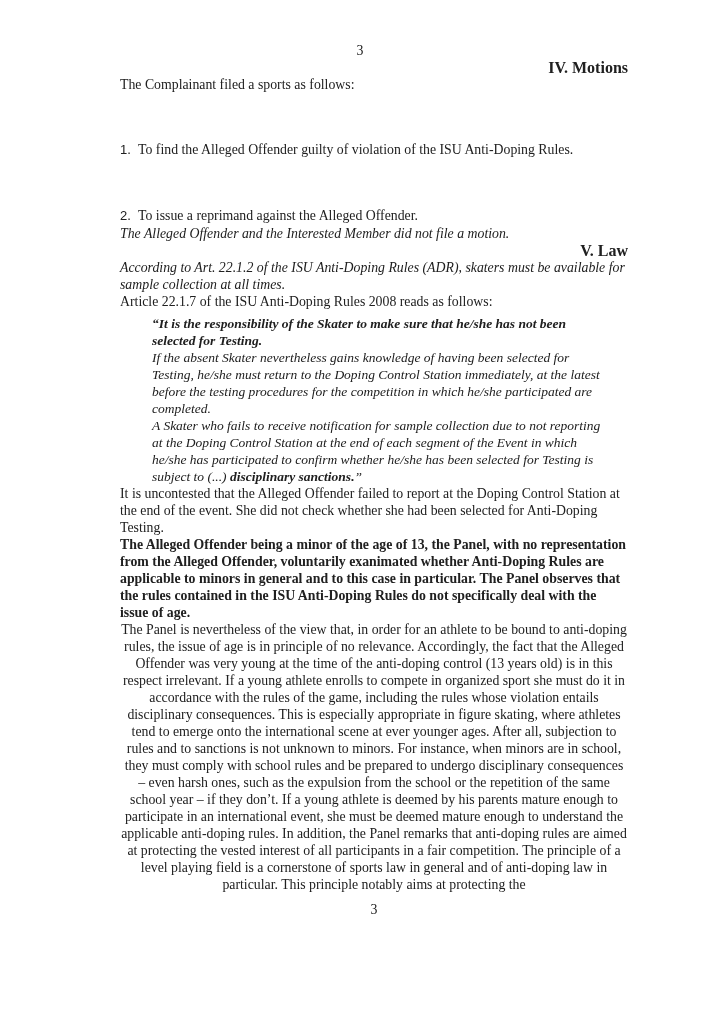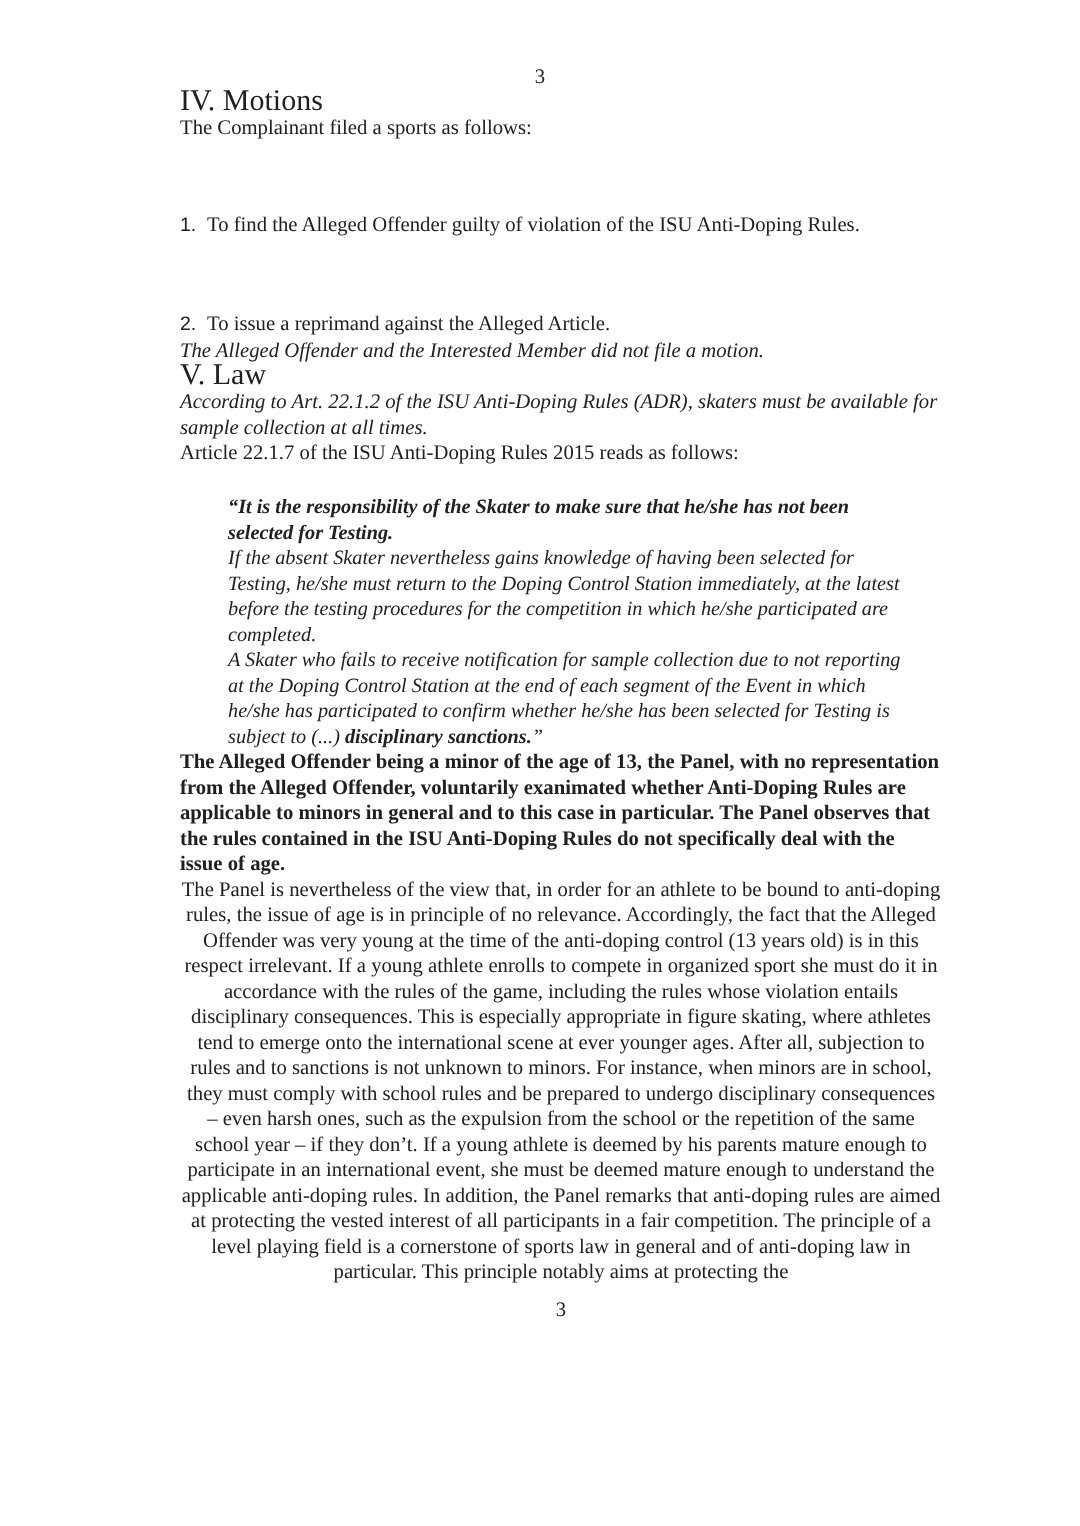--- a/index.html
+++ b/index.html
@@ -28,23 +28,23 @@
   }
   .content {
     margin-left: 120px;
     margin-right: 92px;
     font-size: 13.8px;
     line-height: 17px;
   }
   .content p { margin: 0; }
   .para-intro        { margin-top: 12px; }
   .heading {
-    font-weight: normal;
-    text-align: left;
-    font-size: 20px;
+    font-weight: bold;
+    text-align: right;
+    font-size: 16px;
     line-height: 17px;
     margin: 0;
   }
   .heading-motions   { margin-top: 28px; }
   .para-complainant  { margin-top: 11px; }
   .motions-list      { margin-top: 17px; }
   .list-row {
     line-height: 18px;
     white-space: nowrap;
     margin-top: 48px;
@@ -53,21 +53,21 @@
     display: inline-block;
     width: 18px;
     font-family: "Liberation Sans", sans-serif;
     font-size: 13px;
   }
   .para-no-motion    { margin-top: 17px; font-style: italic; }
   .heading-law       { margin-top: 27px; }
   .para-adr          { margin-top: 23px; font-style: italic; }
   .para-article      { margin-top: 17px; }
   .blockquote {
-    margin: 19px 20px 0 32px;
+    margin: 5px 20px 0 32px;
     font-style: italic;
     font-size: 13.5px;
     line-height: 17px;
   }
   .para-uncontested  { margin-top: 11px; }
   .para-minor        { margin-top: 11px; font-weight: bold; }
   .para-panel        { margin-top: 10px; text-align: center; }
   .pageno-bottom     { margin-top: 8px; }
 </style>
 </head>
@@ -82,34 +82,35 @@
 
     <p class="heading heading-motions">IV. Motions</p>
 
     <p class="para-complainant">The Complainant filed a sports as follows:</p>
 
     <div class="motions-list">
       <div class="list-row">
         <span class="list-num">1.</span><span>To find the Alleged Offender guilty of violation of the ISU Anti-Doping Rules.</span>
       </div>
       <div class="list-row">
-        <span class="list-num">2.</span><span>To issue a reprimand against the Alleged Article.</span>
+        <span class="list-num">2.</span><span>To issue a reprimand against the Alleged Offender.</span>
       </div>
     </div>
 
     <p class="para-no-motion">The Alleged Offender and the Interested Member did not file a motion.</p>
 
     <p class="heading heading-law">V. Law</p>
 
     <p class="para-adr">According to Art. 22.1.2 of the ISU Anti-Doping Rules (ADR), skaters must be available for sample collection at all times.</p>
 
-    <p class="para-article">Article 22.1.7 of the ISU Anti-Doping Rules 2015 reads as follows:</p>
+    <p class="para-article">Article 22.1.7 of the ISU Anti-Doping Rules 2008 reads as follows:</p>
 
     <div class="blockquote"><span style="font-weight: bold;">“It is the responsibility of the Skater to make sure that he/she has not been selected for Testing.</span><br><span>If the absent Skater nevertheless gains knowledge of having been selected for Testing, he/she must return to the Doping Control Station immediately, at the latest before the testing procedures for the competition in which he/she participated are completed.</span><br><span>A Skater who fails to receive notification for sample collection due to not reporting at the Doping Control Station at the end of each segment of the Event in which he/she has participated to confirm whether he/she has been selected for Testing is subject to (...) </span><span style="font-weight: bold;">disciplinary sanctions.</span><span>”</span></div>
 
+    <p class="para-uncontested">It is uncontested that the Alleged Offender failed to report at the Doping Control Station at the end of the event. She did not check whether she had been selected for Anti-Doping Testing.</p>
 
     <p class="para-minor">The Alleged Offender being a minor of the age of 13, the Panel, with no representation from the Alleged Offender, voluntarily exanimated whether Anti-Doping Rules are applicable to minors in general and to this case in particular. The Panel observes that the rules contained in the ISU Anti-Doping Rules do not specifically deal with the issue of age.</p>
 
     <p class="para-panel">The Panel is nevertheless of the view that, in order for an athlete to be bound to anti-doping rules, the issue of age is in principle of no relevance. Accordingly, the fact that the Alleged Offender was very young at the time of the anti-doping control (13 years old) is in this respect irrelevant. If a young athlete enrolls to compete in organized sport she must do it in accordance with the rules of the game, including the rules whose violation entails disciplinary consequences. This is especially appropriate in figure skating, where athletes tend to emerge onto the international scene at ever younger ages. After all, subjection to rules and to sanctions is not unknown to minors. For instance, when minors are in school, they must comply with school rules and be prepared to undergo disciplinary consequences – even harsh ones, such as the expulsion from the school or the repetition of the same school year – if they don’t. If a young athlete is deemed by his parents mature enough to participate in an international event, she must be deemed mature enough to understand the applicable anti-doping rules. In addition, the Panel remarks that anti-doping rules are aimed at protecting the vested interest of all participants in a fair competition. The principle of a level playing field is a cornerstone of sports law in general and of anti-doping law in particular. This principle notably aims at protecting the</p>
 
     <div class="pageno pageno-bottom">3</div>
 
   </div>
 </div>
 

